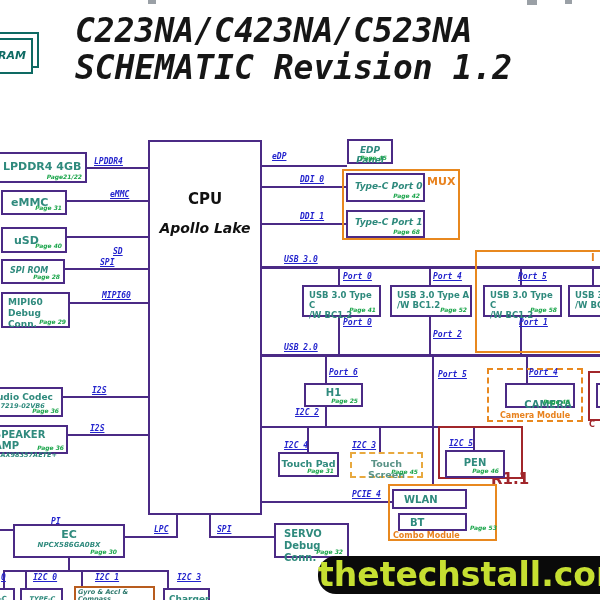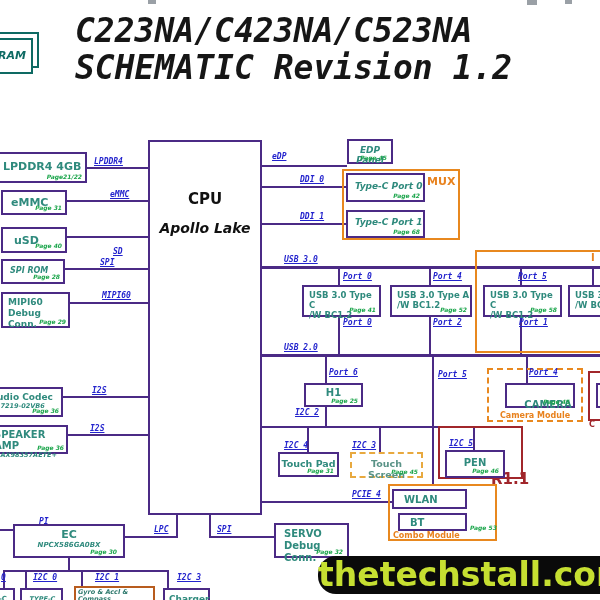--- a/index.html
+++ b/index.html
@@ -109,33 +109,33 @@
   <div class="obox" style="left:388px;top:484px;width:109px;height:57px;"></div>
   <div class="olabel" style="left:393px;top:531px;">Combo Module</div>
 
   <div class="net" style="left:94px;top:157px;">LPDDR4</div>
   <div class="net" style="left:110px;top:190px;">eMMC</div>
   <div class="net" style="left:113px;top:226px;margin-top:21px;">SD</div>
   <div class="net" style="left:100px;top:258px;">SPI</div>
   <div class="net" style="left:102px;top:291px;">MIPI60</div>
   <div class="net" style="left:92px;top:386px;">I2S</div>
   <div class="net" style="left:90px;top:424px;">I2S</div>
-  <div class="net" style="left:0;top:517px;padding-left:39px;">PI</div>
+  <div class="net" style="left:12px;top:517px;padding-left:39px;">PI</div>
   <div class="net" style="left:154px;top:525px;">LPC</div>
   <div class="net" style="left:217px;top:525px;">SPI</div>
   <div class="net" style="left:272px;top:152px;">eDP</div>
   <div class="net" style="left:300px;top:175px;">DDI 0</div>
   <div class="net" style="left:300px;top:212px;">DDI 1</div>
   <div class="net" style="left:284px;top:255px;">USB 3.0</div>
   <div class="net" style="left:284px;top:343px;">USB 2.0</div>
   <div class="net" style="left:343px;top:272px;">Port 0</div>
   <div class="net" style="left:433px;top:272px;">Port 4</div>
   <div class="net" style="left:518px;top:272px;">Port 5</div>
   <div class="net" style="left:343px;top:318px;">Port 0</div>
-  <div class="net" style="left:433px;top:318px;">Port 2</div>
+  <div class="net" style="left:433px;top:330px;">Port 2</div>
   <div class="net" style="left:519px;top:318px;">Port 1</div>
   <div class="net" style="left:329px;top:368px;">Port 6</div>
   <div class="net" style="left:295px;top:408px;">I2C 2</div>
   <div class="net" style="left:438px;top:370px;">Port 5</div>
   <div class="net" style="left:529px;top:368px;">Port 4</div>
   <div class="net" style="left:284px;top:441px;">I2C 4</div>
   <div class="net" style="left:352px;top:441px;">I2C 3</div>
   <div class="net" style="left:449px;top:439px;">I2C 5</div>
   <div class="net" style="left:352px;top:490px;">PCIE 4</div>
   <div class="net" style="left:1px;top:573px;">0</div>

